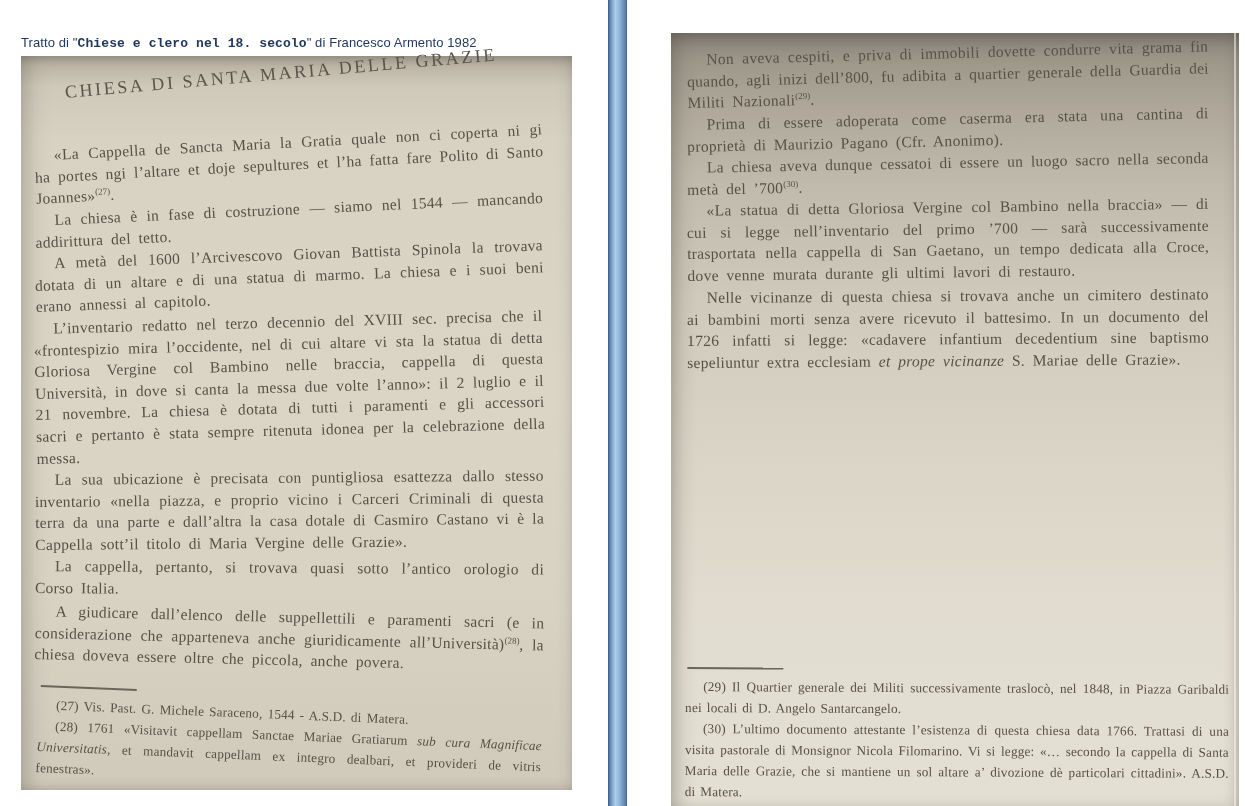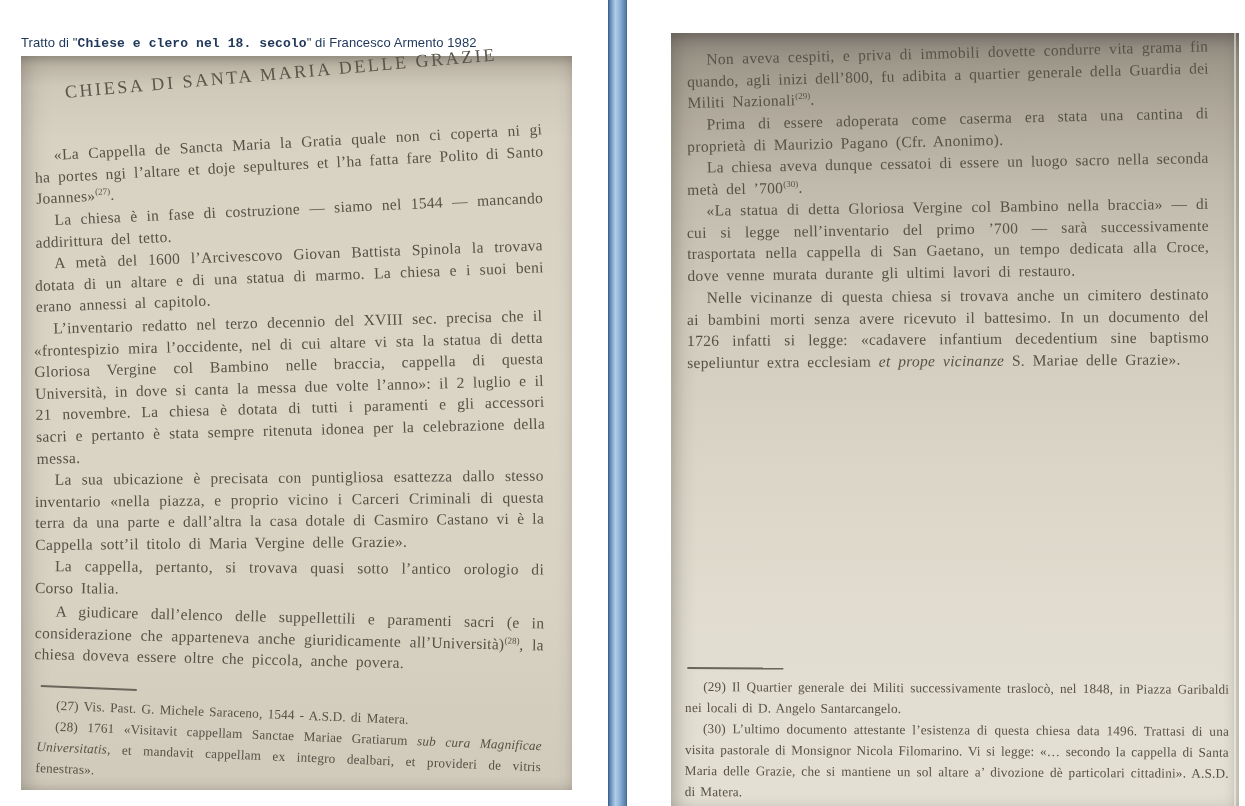--- a/index.html
+++ b/index.html
@@ -90,17 +90,17 @@
     <div class="rcol">
       <p class="bp rp0"><span>Non aveva cespiti, e priva di immobili dovette condurre vita grama fin quando, agli inizi dell’800, fu adibita a quartier generale della Guardia dei Militi Nazionali</span><sup class="supref">(29)</sup><span>.</span></p>
       <p class="bp rp1"><span>Prima di essere adoperata come caserma era stata una cantina di proprietà di Maurizio Pagano (Cfr. Anonimo).</span></p>
       <p class="bp rp2"><span>La chiesa aveva dunque cessatoi di essere un luogo sacro nella seconda metà del ’700</span><sup class="supref">(30)</sup><span>.</span></p>
       <p class="bp rp3"><span>«La statua di detta Gloriosa Vergine col Bambino nella braccia» — di cui si legge nell’inventario del primo ’700 — sarà successivamente trasportata nella cappella di San Gaetano, un tempo dedicata alla Croce, dove venne murata durante gli ultimi lavori di restauro.</span></p>
       <p class="bp rp4"><span>Nelle vicinanze di questa chiesa si trovava anche un cimitero destinato ai bambini morti senza avere ricevuto il battesimo. In un documento del 1726 infatti si legge: «cadavere infantium decedentium sine baptismo sepeliuntur extra ecclesiam </span><span class="it">et prope vicinanze</span><span> S. Mariae delle Grazie».</span></p>
     </div>
     <div class="fnblock fnblock-right">
       <div class="fn-rule"></div>
       <p class="fn"><span>(29) Il Quartier generale dei Militi successivamente traslocò, nel 1848, in Piazza Garibaldi nei locali di D. Angelo Santarcangelo.</span></p>
-      <p class="fn"><span>(30) L’ultimo documento attestante l’esistenza di questa chiesa data 1496. Trattasi di una visita pastorale di Monsignor Nicola Filomarino. Vi si legge: «… secondo la cappella di Santa Maria delle Grazie, che si mantiene un sol altare a’ divozione dè particolari cittadini». A.S.D. di Matera.</span></p>
+      <p class="fn"><span>(30) L’ultimo documento attestante l’esistenza di questa chiesa data 1766. Trattasi di una visita pastorale di Monsignor Nicola Filomarino. Vi si legge: «… secondo la cappella di Santa Maria delle Grazie, che si mantiene un sol altare a’ divozione dè particolari cittadini». A.S.D. di Matera.</span></p>
     </div>
   </div>
 
 </div>
 
 </body></html>

